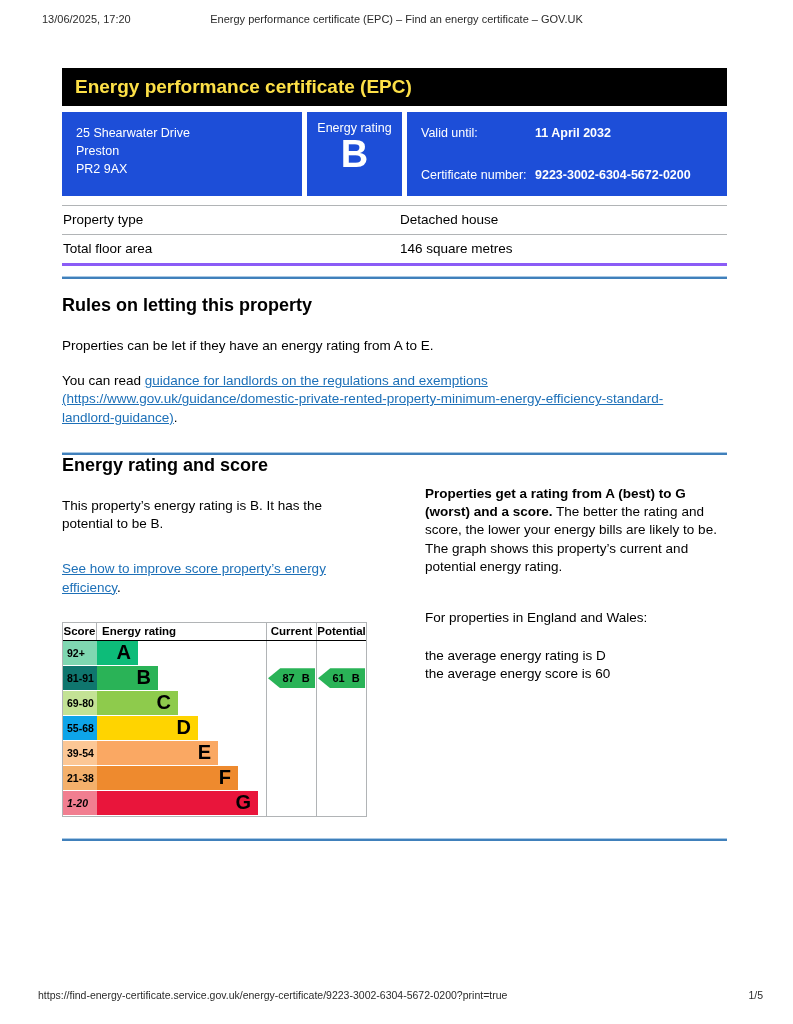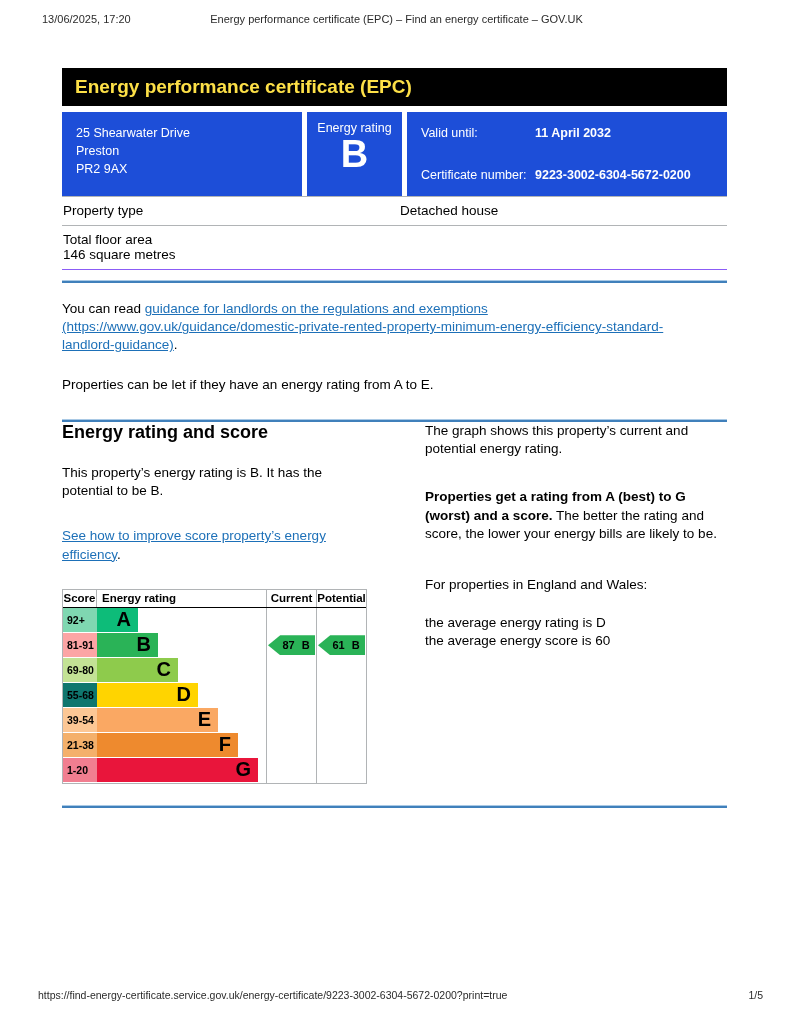--- a/index.html
+++ b/index.html
@@ -34,23 +34,23 @@
   .blue-box { background: #1d4ed8; color: #ffffff; }
   .address-box { width: 240px; padding: 12px 14px; font-size: 12.5px; line-height: 1.45; }
   .rating-box { width: 95px; display: flex; flex-direction: column; align-items: center; padding-top: 9px; }
   .rating-box .rating-label { font-size: 12.5px; }
   .rating-box .rating-value { font-size: 38px; font-weight: bold; line-height: 1.05; }
   .right-stack { flex: 1; display: flex; flex-direction: column; }
   .kv-box { flex: 1; display: flex; align-items: center; font-size: 12.5px; }
   .kv-box .lbl { margin-left: 14px; width: 114px; }
   .kv-box .val { font-weight: bold; }
   
-  .prop-table { font-size: 13.5px; }
+  .prop-table { margin-top: 9px; font-size: 13.5px; }
   .prop-row { display: flex; border-top: 1px solid #b1b4b6; padding: 6px 0 7px 1px; }
-  .prop-row:last-child { border-bottom: 1px solid #8b5cf6; flex-direction: column; }
+  .prop-row:last-child { border-bottom: 3px solid #8b5cf6; }
   .prop-row .p-label { width: 337px; }
   .rule {
     height: 3px; border: 0;
     background: linear-gradient(180deg, #a9c9e5 0%, #a9c9e5 34%, #4080bb 35%, #4080bb 100%);
   }
   .rule-1 { margin-top: 10px; }
   .rule-2 { margin-top: 25px; }
   .rule-3 { margin-top: 21px; }
   h2 { font-size: 18px; font-weight: bold; }
   .rules-heading { margin-top: 16px; }
@@ -138,22 +138,23 @@
       <span class="p-value">Detached house</span>
     </div>
     <div class="prop-row">
       <span class="p-label">Total floor area</span>
       <span class="p-value">146 square metres</span>
     </div>
   </div>
 
   <div class="rule rule-1"></div>
 
+  <h2 class="rules-heading">Rules on letting this property</h2>
+  <p class="body-text rules-p1">Properties can be let if they have an energy rating from A to E.</p>
   <p class="body-text rules-p2"><span>You can read </span><a class="gov-link">guidance for landlords on the regulations and exemptions (https://www.gov.uk/guidance/domestic-private-rented-property-minimum-energy-efficiency-standard-landlord-guidance)</a><span>.</span></p>
-  <p class="body-text rules-p1">Properties can be let if they have an energy rating from A to E.</p>
 
   <div class="rule rule-2"></div>
 
   <div class="two-col">
     <div class="left-col">
       <h2>Energy rating and score</h2>
       <p class="body-text intro">This property’s energy rating is B. It has the potential to be B.</p>
       <p class="body-text improve"><a class="gov-link">See how to improve score property’s energy efficiency</a><span>.</span></p>
 
       <div class="epc-chart">
@@ -166,21 +167,21 @@
         <div id="chart-rows">
             <div class="chart-row">
               <span class="c-score" style="background: rgb(127, 215, 177);">92+</span>
               <span class="c-band-area">
                 <span class="c-bar" style="background: rgb(13, 188, 121); width: 41px;">A</span>
               </span>
               <span class="c-current"></span>
               <span class="c-potential"></span>
             </div>
             <div class="chart-row">
-              <span class="c-score" style="background: #fca5a5;">81-91</span>
+              <span class="c-score" style="background: #0f766e;">81-91</span>
               <span class="c-band-area">
                 <span class="c-bar" style="background: rgb(42, 179, 87); width: 61px;">B</span>
               </span>
               <span class="c-current">
                 <span class="arrow" style="background: rgb(42, 179, 87);">
                   <span>87</span>
                   <span>B</span>
                 </span>
               </span>
               <span class="c-potential">
@@ -192,21 +193,21 @@
             </div>
             <div class="chart-row">
               <span class="c-score" style="background: rgb(195, 226, 149);">69-80</span>
               <span class="c-band-area">
                 <span class="c-bar" style="background: rgb(142, 203, 76); width: 81px;">C</span>
               </span>
               <span class="c-current"></span>
               <span class="c-potential"></span>
             </div>
             <div class="chart-row">
-              <span class="c-score" style="background: #0f766e;">55-68</span>
+              <span class="c-score" style="background: #0ea5e9;">55-68</span>
               <span class="c-band-area">
                 <span class="c-bar" style="background: rgb(255, 212, 0); width: 101px;">D</span>
               </span>
               <span class="c-current"></span>
               <span class="c-potential"></span>
             </div>
             <div class="chart-row">
               <span class="c-score" style="background: rgb(252, 199, 149);">39-54</span>
               <span class="c-band-area">
                 <span class="c-bar" style="background: rgb(250, 168, 99); width: 121px;">E</span>
@@ -216,34 +217,34 @@
             </div>
             <div class="chart-row">
               <span class="c-score" style="background: rgb(244, 176, 107);">21-38</span>
               <span class="c-band-area">
                 <span class="c-bar" style="background: rgb(238, 138, 46); width: 141px;">F</span>
               </span>
               <span class="c-current"></span>
               <span class="c-potential"></span>
             </div>
             <div class="chart-row">
-              <span class="c-score" style="background: rgb(241, 126, 144);">1-20</span>
+              <span class="c-score" style="background: rgb(241, 126, 144); font-style: italic;">1-20</span>
               <span class="c-band-area">
                 <span class="c-bar" style="background: rgb(233, 21, 59); width: 161px;">G</span>
               </span>
               <span class="c-current"></span>
               <span class="c-potential"></span>
             </div>
           </div>
       </div>
     </div>
 
     <div class="right-col">
+      <p class="body-text rp2"><strong>Properties get a rating from A (best) to G (worst) and a score.</strong><span> The better the rating and score, the lower your energy bills are likely to be.</span></p>
       <p class="body-text rp1">The graph shows this property’s current and potential energy rating.</p>
-      <p class="body-text rp2"><strong>Properties get a rating from A (best) to G (worst) and a score.</strong><span> The better the rating and score, the lower your energy bills are likely to be.</span></p>
       <p class="body-text rp3">For properties in England and Wales:</p>
       <p class="body-text rp4">
         <span>the average energy rating is D</span><br>
         <span>the average energy score is 60</span>
       </p>
     </div>
   </div>
 
   <div class="rule rule-3"></div>
 

